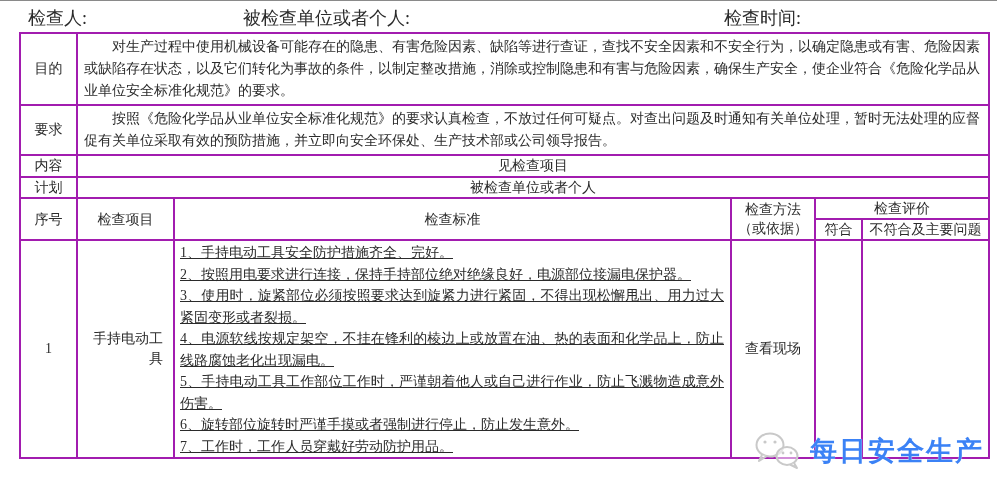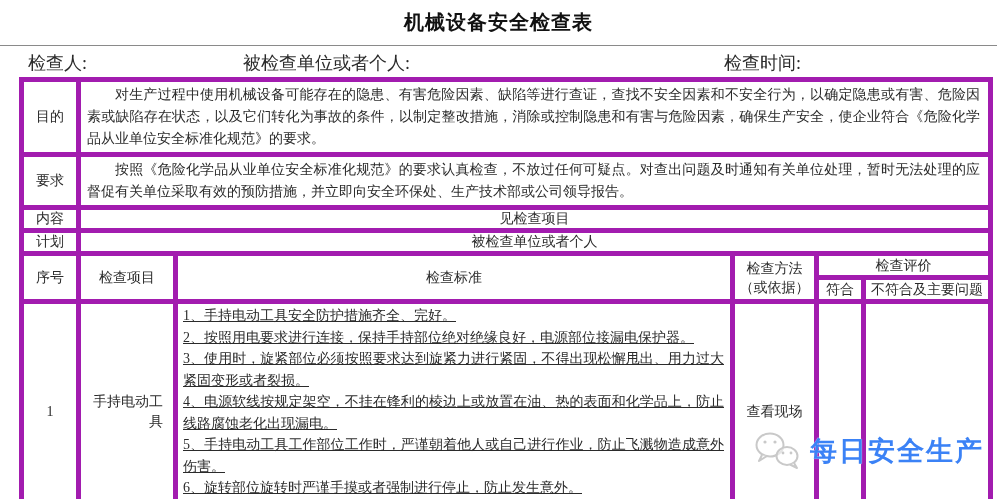--- a/index.html
+++ b/index.html
@@ -30,21 +30,21 @@
 
   table.sheet {
     margin-left:19px;
     margin-top:5px;
     width:969px;
     border-collapse:collapse;
     table-layout:fixed;
     font-size:14px;
   }
   table.sheet td {
-    border:5px solid #a21caf;
+    border:2px solid #a21caf;
     vertical-align:middle;
     overflow:hidden;
   }
   td.lbl { text-align:center; }
   td.para {
     text-align:justify;
     line-height:22px;
     padding:2px 8px 2px 6px;
   }
   td.para .indent { text-indent:2em; }
@@ -80,21 +80,20 @@
     color:#3b82f6;
     text-shadow:0 0 1px #ffffff;
     white-space:nowrap;
   }
 </style>
 </head>
 <body>
 
 <div class="page">
 
-  <div class="doc-title">机械设备安全检查表</div>
   <div class="top-rule"></div>
 
   <div class="meta-row">
     <span class="meta-inspector">检查人:</span>
     <span class="meta-unit">被检查单位或者个人:</span>
     <span class="meta-time">检查时间:</span>
   </div>
 
   <table class="sheet">
     <colgroup>

